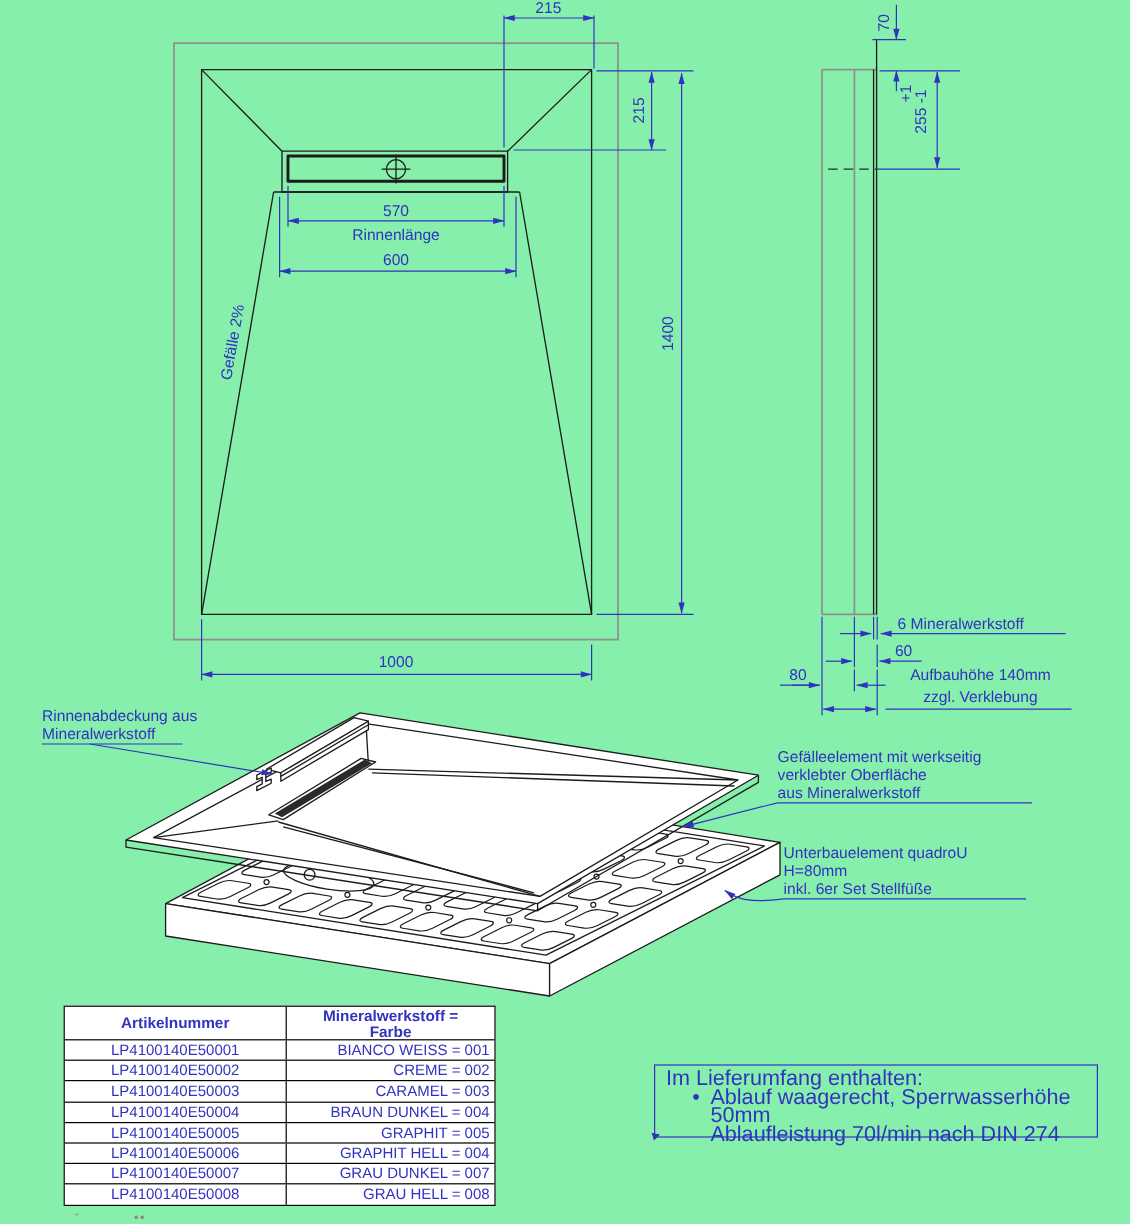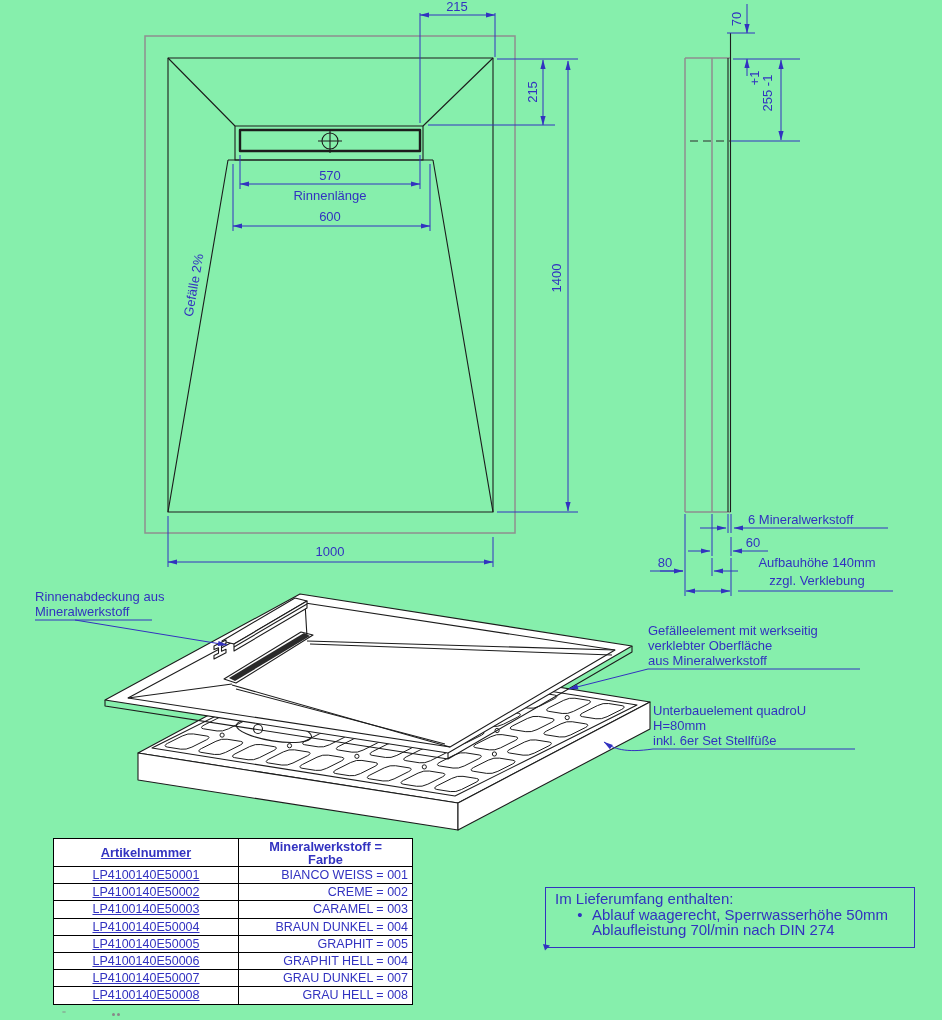--- a/index.html
+++ b/index.html
@@ -12,26 +12,26 @@
   .gray{stroke:var(--gray);fill:none;stroke-width:1.5;}
   .blu{stroke:var(--blue);fill:none;stroke-width:1;}
   .thick{stroke-width:2.4;}
   .wfill{fill:#fff;}
   
   .art-table{position:absolute;left:53px;top:838px;width:358px;border:1.6px solid #000;
              color:var(--blue);font-size:12.5px;background:#fff;}
   .tr{display:flex;border-top:1px solid #000;height:16.2px;line-height:16.2px;}
   .tr.th{border-top:none;height:27px;line-height:13px;font-weight:bold;font-size:12.8px;
          align-items:center;}
-  .c1{width:185px;border-right:1px solid #000;text-align:center;box-sizing:border-box;height:100%;text-decoration:underline;}
+  .c1{width:185px;border-right:1px solid #000;text-align:center;box-sizing:border-box;height:100%;}
   .c2{flex:1;text-align:right;padding-right:4px;height:100%;}
   .tr.th .c1,.tr.th .c2{display:flex;flex-direction:column;justify-content:center;text-align:center;padding-right:0;}
   
   .delivery{position:absolute;left:545px;top:887px;width:368px;height:56px;
-            border:1.5px solid var(--blue);color:var(--blue);font-size:15px;line-height:15.5px;
+            border:1.5px solid var(--blue);color:var(--blue);font-size:18px;line-height:15.5px;
             padding-top:3px;box-sizing:content-box;}
   .delivery .t{margin-left:9px;}
   .delivery .item{display:flex;}
   .delivery .bullet{width:24px;margin-left:22px;text-align:center;}
   .delivery .lines{flex:1;}
   .stray{position:absolute;background:#888;border-radius:50%;}
 </style>
 </head>
 <body>
 

